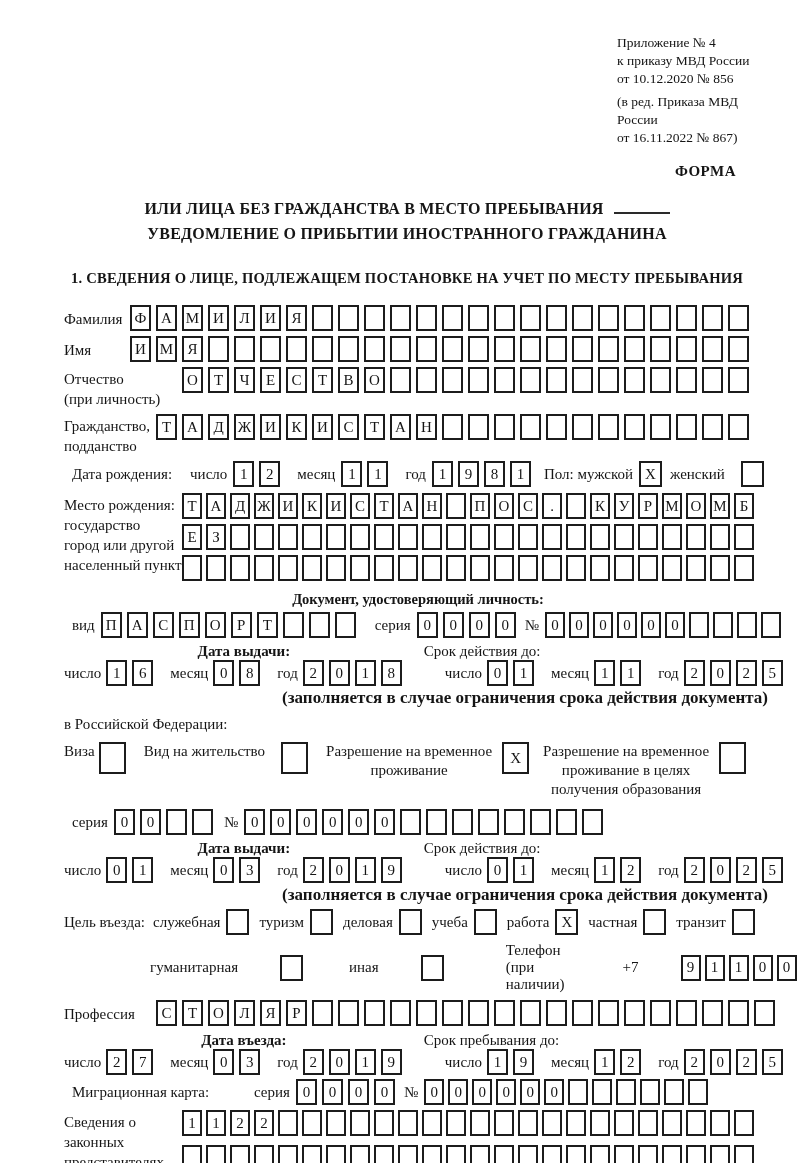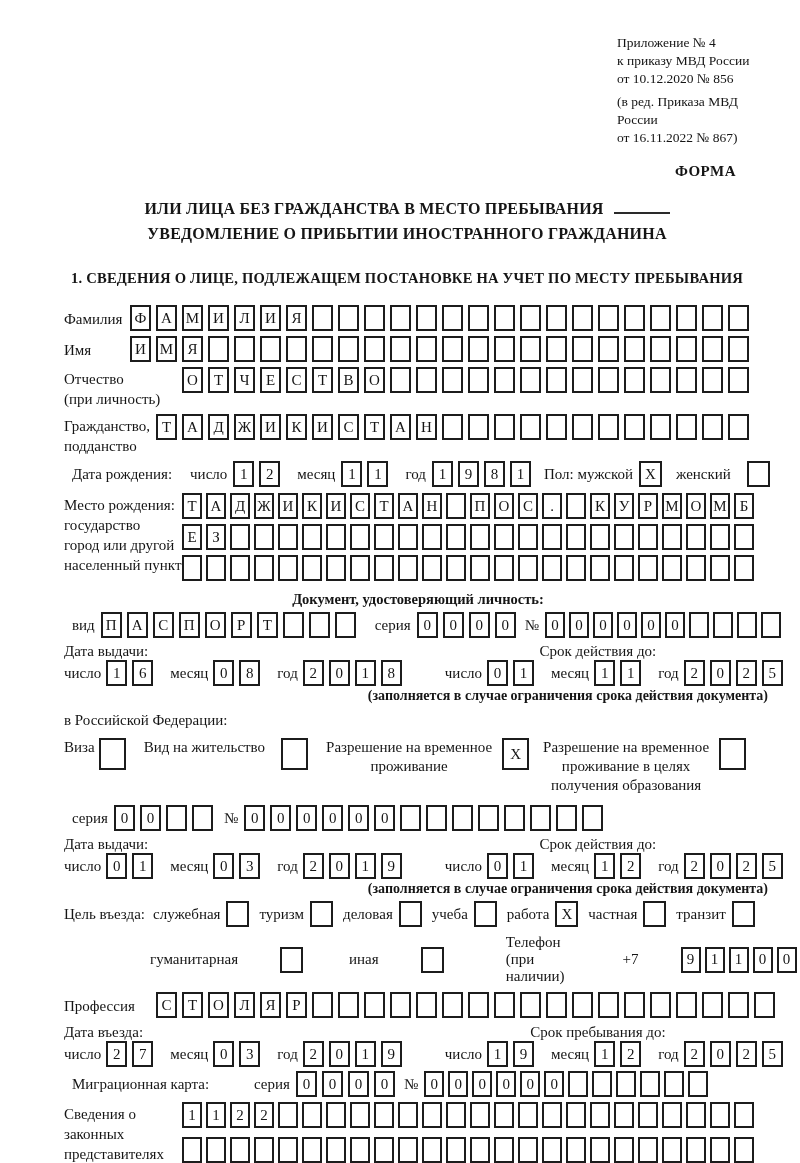--- a/index.html
+++ b/index.html
@@ -43,28 +43,28 @@
 
   .stack { display:flex; flex-direction:column; }
   .stack .cells { margin-bottom:5px; }
   .stack-sp .cells { margin-bottom:9px; }
 
   .center-bold { text-align:center; font-weight:bold; font-size:14.5px; margin:2px 0 4px 0; }
 
   .dates { margin-bottom:4px; }
   .dates-headers { display:flex; }
   .dh { font-size:15px; }
-  .dh.left { width:372px; text-align:left; }
-  .dh.right { width:360px; text-align:center; }
+  .dh.left { width:372px; text-align:center;font-weight:bold; }
+  .dh.right { width:360px; text-align:left; }
   .dates-cells { display:flex; }
   .dgroup { display:flex; align-items:center; }
   .dgroup.right { margin-left:38px; }
   .wrd { margin:0 5px 0 0; }
   .wrd.mid { margin-left:12px; }
-  .note-right { text-align:right; padding-right:4px; font-weight:bold; font-size:14px; margin-top:2px; }
+  .note-right { text-align:right; padding-right:4px; font-weight:bold; font-size:17px; margin-top:2px; }
 
   .para { font-size:15px; line-height:24px; margin:4px 0 2px 0; }
 
   .opts { display:flex; align-items:flex-start; margin:6px 0 10px 0; }
   .opt { display:flex; align-items:flex-start; }
   .opt .olbl { line-height:19px; }
   .opt .olbl.c { text-align:center; } .gap14{width:14px;} .gap18{width:18px;}
 
   .inline-row { display:flex; align-items:center; margin-bottom:5px; }
   .ilbl { margin-right:6px;margin-left:8px; }
@@ -235,21 +235,21 @@
         </span>
       <span class="ilbl wrd mid">год</span>
       <span class="cells">
           <span class="cell">1</span>
           <span class="cell">9</span>
           <span class="cell">8</span>
           <span class="cell">1</span>
         </span>
       <span class="ilbl" style="margin-left:8px;">Пол: мужской</span>
       <span class="chk">X</span>
-      <span class="ilbl" style="margin-left:14px;">женский</span>
+      <span class="ilbl" style="margin-left:8px;">женский</span>
       <span class="chk" style="margin-left:10px;"></span>
     </div>
 
     <div class="row" style="margin-top:6px;">
       <div class="lbl lbl-2l w118">
         <div>Место рождения:</div>
         <div>государство</div>
         <div>город или другой</div>
         <div>населенный пункт</div>
       </div>

